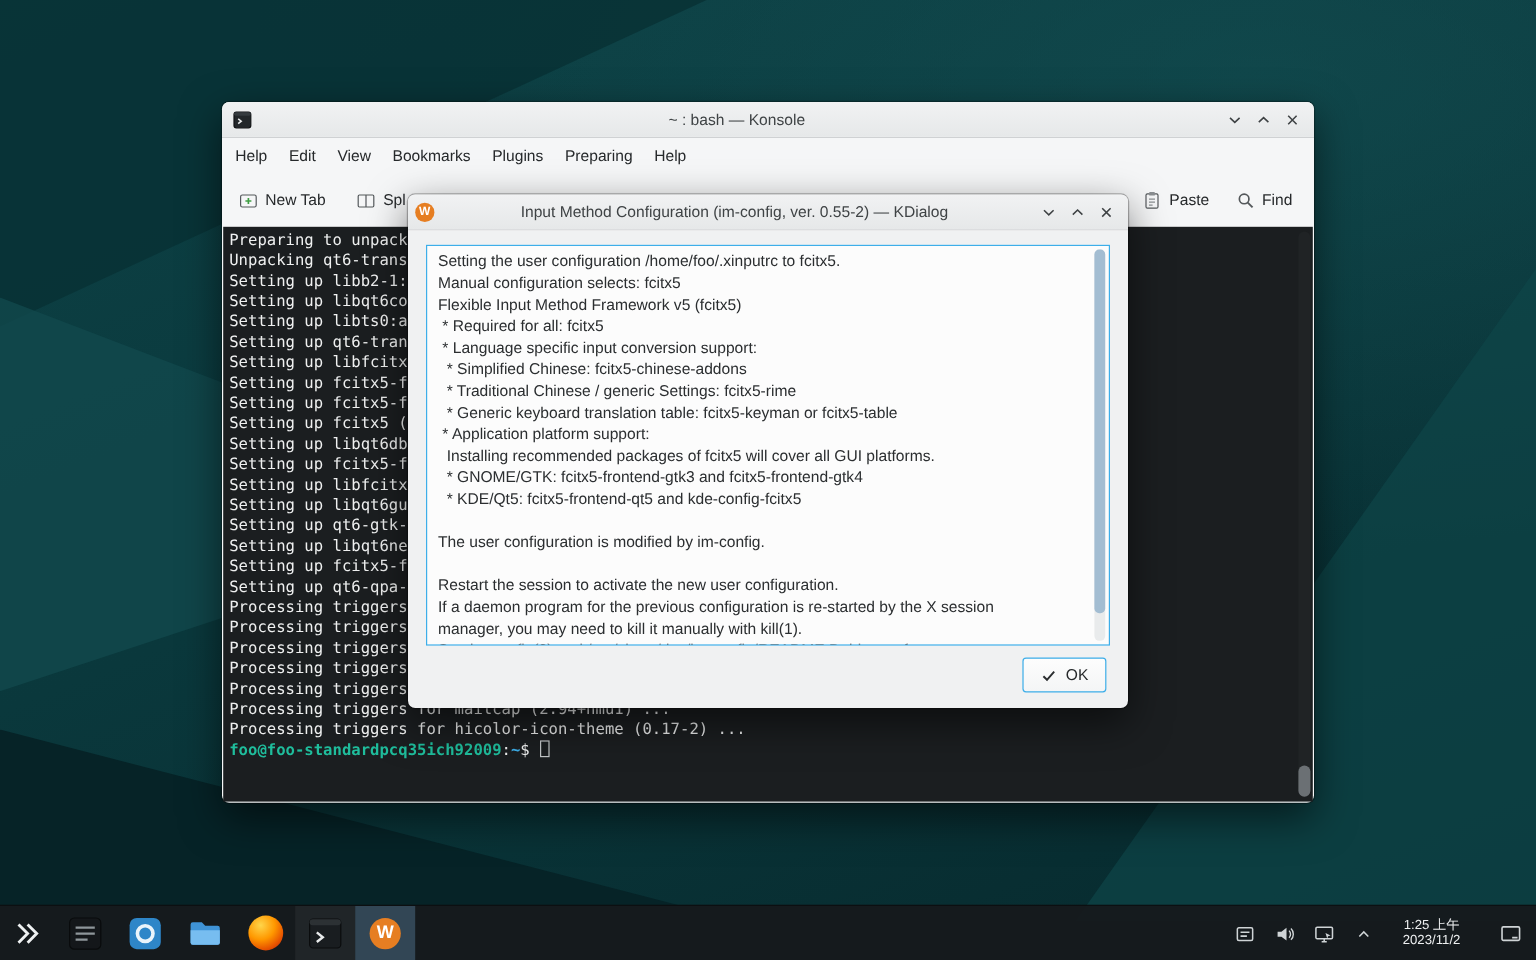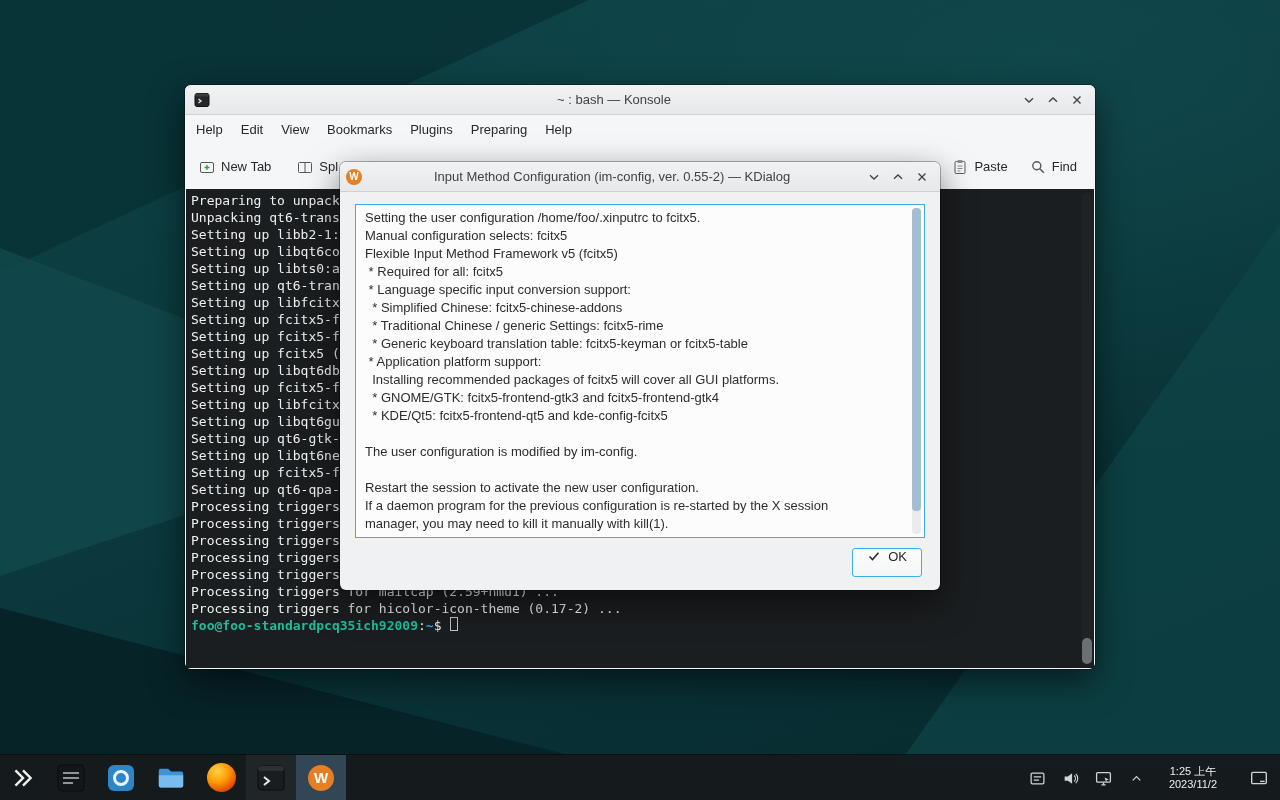--- a/index.html
+++ b/index.html
@@ -59,21 +59,21 @@
   .kdialog { left:340px; top:162px; width:600px; height:428px; background:#f0f1f2; z-index:50; }
   .dlg-frame { position:absolute; left:15px; right:15px; top:42px; height:334px;
                background:#fcfcfc; border:1px solid #3daee9; overflow:hidden;
                padding:4px 10px 0 9px; }
   .dlg-line { height:18px; line-height:18px; white-space:pre; font-size:13px; color:#2b2e30; }
   .dlg-scroll { position:absolute; right:3px; top:3px; bottom:3px; width:9px;
                 background:#e9ebec; border-radius:4px; }
   .dlg-handle { position:absolute; top:0; width:9px; height:93%;
                 background:#a3bdd2; border-radius:4px; }
   .ok-btn { position:absolute; right:18px; bottom:13px; height:29px; padding:0 14px;
-            display:flex; gap:7px; font-size:13px; color:#26292b;
+            display:flex; align-items:center; gap:7px; font-size:13px; color:#26292b;
             background:linear-gradient(#fdfdfd,#f4f5f6); border:1px solid #3daee9;
             border-radius:3px;margin-top:24px; }
 
   
   .taskbar { position:absolute; left:0; right:0; bottom:0; height:46px; z-index:100;
              background:rgba(22,26,29,.97); display:flex; align-items:center;
              border-top:1px solid rgba(0,0,0,.4); }
   .launcher { width:46px; height:46px; display:flex; align-items:center; justify-content:center; }
   .task-tile { width:50px; height:46px; display:flex; align-items:center; justify-content:center; }
   .task-tile.running { background:rgba(255,255,255,.05); }
@@ -192,21 +192,21 @@
           <div class="term-line">Setting up libqt6gu</div>
           <div class="term-line">Setting up qt6-gtk-</div>
           <div class="term-line">Setting up libqt6ne</div>
           <div class="term-line">Setting up fcitx5-f</div>
           <div class="term-line">Setting up qt6-qpa-</div>
           <div class="term-line">Processing triggers</div>
           <div class="term-line">Processing triggers</div>
           <div class="term-line">Processing triggers</div>
           <div class="term-line">Processing triggers</div>
           <div class="term-line">Processing triggers</div>
-          <div class="term-line">Processing triggers for mailcap (2.59+nmu1) ...</div>
+          <div class="term-line">Processing triggers for mailcap (2.94+nmu1) ...</div>
           <div class="term-line">Processing triggers for hicolor-icon-theme (0.17-2) ...</div>
         </div>
       <div class="term-line prompt-line">
         <span class="p-user">foo@foo-standardpcq35ich92009</span><span class="p-plain">:</span><span class="p-path">~</span><span class="p-plain">$</span><span class="cursor"></span>
       </div>
       <div class="vscroll">
         <div class="vhandle"></div>
       </div>
     </div>
   </div>

